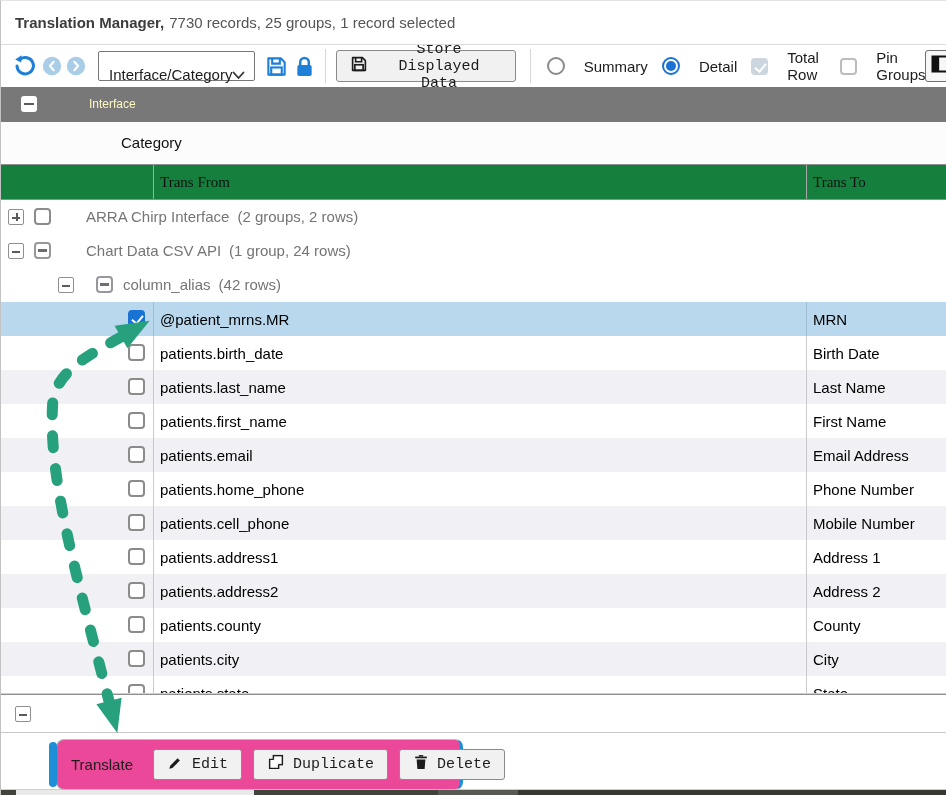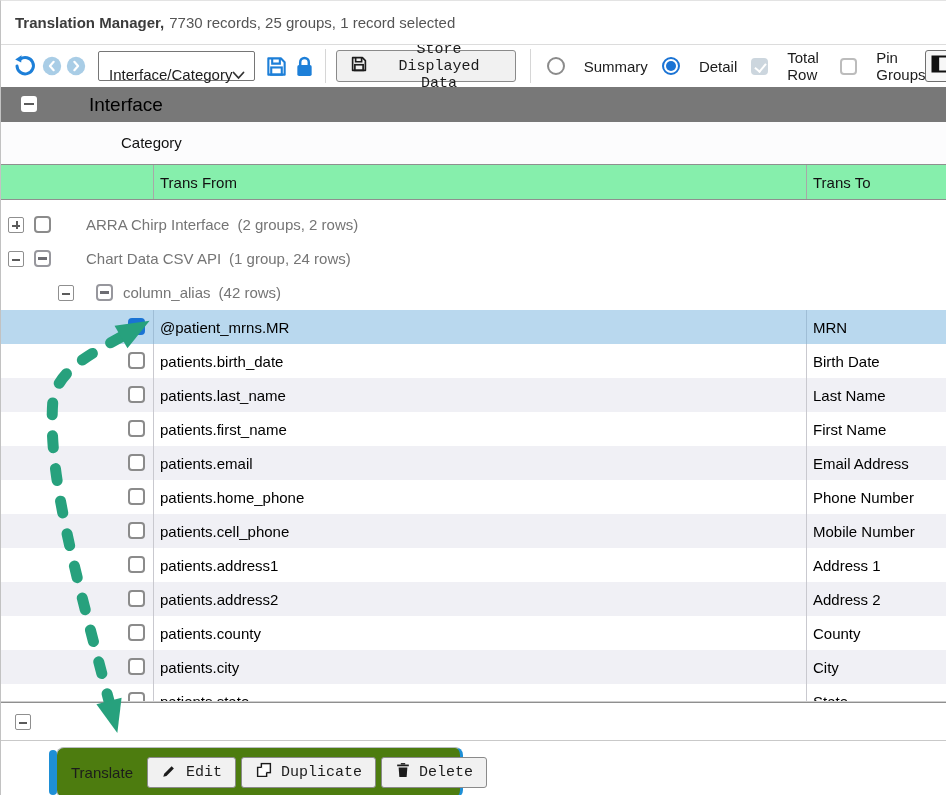--- a/index.html
+++ b/index.html
@@ -33,58 +33,58 @@
   .cb.checked { background:#1a73d4; border-color:#1a73d4; }
   .cb.checked::after, .cb.dis-checked::after { content:""; position:absolute; left:4px; top:1px; width:5px; height:9px;
       border:solid #fff; border-width:0 2px 2px 0; transform:rotate(40deg); }
   .cb.dis-checked { background:#ccd6de; border-color:#ccd6de; }
   .cb.indet { border-color:#97979d; }
   .cb.indet::after { content:""; position:absolute; left:2px; right:2px; top:5px; height:3px; background:#6d6d73; }
   .panel-btn { margin-left:auto; margin-right:-8px; width:38px; height:32px; background:#f7f7f7;
                border:1px solid #6f6f6f; border-radius:3px; display:flex; align-items:center; justify-content:center; cursor:pointer;}
 
   
-  .r-interface { position:relative; height:35px; background:#787878; color:#000000; font-size:19px; }
+  .r-interface { position:relative; height:35px; background:#787878; color:#fef9c3; font-size:12px; }
   .r-interface .lbl { position:absolute; left:88px; top:0; line-height:35px; }
   .sq { width:16px; height:16px; background:#fff; border:1px solid #8f8f8f; border-radius:2px; position:relative; display:inline-block; cursor:pointer;}
   .sq::after { content:""; position:absolute; left:3px; right:3px; top:6.5px; height:2px; background:#5b5b5b; }
   .sq.plus::before { content:""; position:absolute; top:3px; bottom:3px; left:6.5px; width:2px; background:#5b5b5b; }
   .sq.hdrsq { border:none; border-radius:3px; }
   .r-interface .sq { position:absolute; left:20px; top:9px; }
   .r-category { position:relative; height:43px; background:#fcfcfd; border-bottom:1px solid #8f8f8f; font-size:15px; color:#111;}
   .r-category .lbl { position:absolute; left:120px; line-height:42px; }
-  .r-cols { position:relative; height:35px; background:#86efac; border-bottom:1px solid #8f8f8f; font-size:15px; color:#111; }
+  .r-cols { position:relative; height:35px; background:#15803d; border-bottom:1px solid #8f8f8f; font-size:15px; color:#111;font-family:Liberation Serif, serif; }
   .r-cols .c { position:absolute; top:0; bottom:0; display:flex; align-items:center; padding-left:6px; border-left:1px solid #a8a8a8; }
   .r-cols .c1 { left:152px; width:653px; }
   .r-cols .c2 { left:805px; right:0; }
 
   
-  .rows-viewport { height:494px; overflow:hidden; border-bottom:1px solid #cfcfcf;margin-top:8px; }
+  .rows-viewport { height:494px; overflow:hidden; border-bottom:1px solid #cfcfcf; }
   .grouprow, .leafrow { position:relative; height:34px; background:#fff; font-size:15px; }
   .grouprow { color:#757575; cursor:default; }
   .grouprow .sq { position:absolute; top:9px; }
   .grouprow .cb { position:absolute; top:8px; }
   .grouprow .gtext { position:absolute; top:0; line-height:34px; white-space:nowrap; }
   .gcount { margin-left:8px; }
   .leafrow .cb { position:absolute; left:127px; top:8px; }
   .leafrow .cell { position:absolute; top:0; bottom:0; display:flex; align-items:center; padding-left:6px;
                    border-left:1px solid #c9c9cf; color:#000000; white-space:nowrap; overflow:hidden; }
   .leafrow .from { left:152px; width:653px; }
   .leafrow .to { left:805px; right:0; }
   .leafrow.alt { background:#f0f0f5; }
   .leafrow.sel { background:#b9d8ee; }
   .leafrow.sel .cell { border-left-color:#9fbeD6; }
 
   
   .footer { position:relative; height:95px; background:#fff; border-top:1px solid #8f8f8f; }
   .footer .sq { position:absolute; left:14px; top:11px; }
   .footer-divider { position:absolute; left:0; right:0; top:37px; border-top:1px solid #c9c9c9; }
-  .translate-panel { position:absolute; left:55px; top:44px; width:407px; height:51px; background:#4d7c0f;
+  .translate-panel { position:absolute; left:55px; top:44px; width:407px; height:51px; background:#ec4899;
                      border:1px solid #b9bdc2; border-right:3px solid #1e8fd6; border-radius:8px;
-                     display:flex; align-items:center; padding-left:14px; gap:14px; }
+                     display:flex; align-items:center; padding-left:14px; gap:20px; }
   .tab-accent { position:absolute; left:-8px; top:2px; bottom:2px; width:8px; border-radius:4px; background:#1e8fd6; }
   .tab-label { font-size:15px; color:#1c1c1c; cursor:pointer; }
   .translate-panel .btn { height:31px; }
   .translate-panel .btn + .btn { margin-left:-9px; }
 
   
   .bottom-strip { height:7px; display:flex; border-top:1px solid #cfcfcf; }
   .bottom-strip .s1 { width:15px;  background:#3f433b; }
   .bottom-strip .s2 { width:238px; background:#e9e9e9; }
   .bottom-strip .s3 { width:184px; background:#3f433b; }

